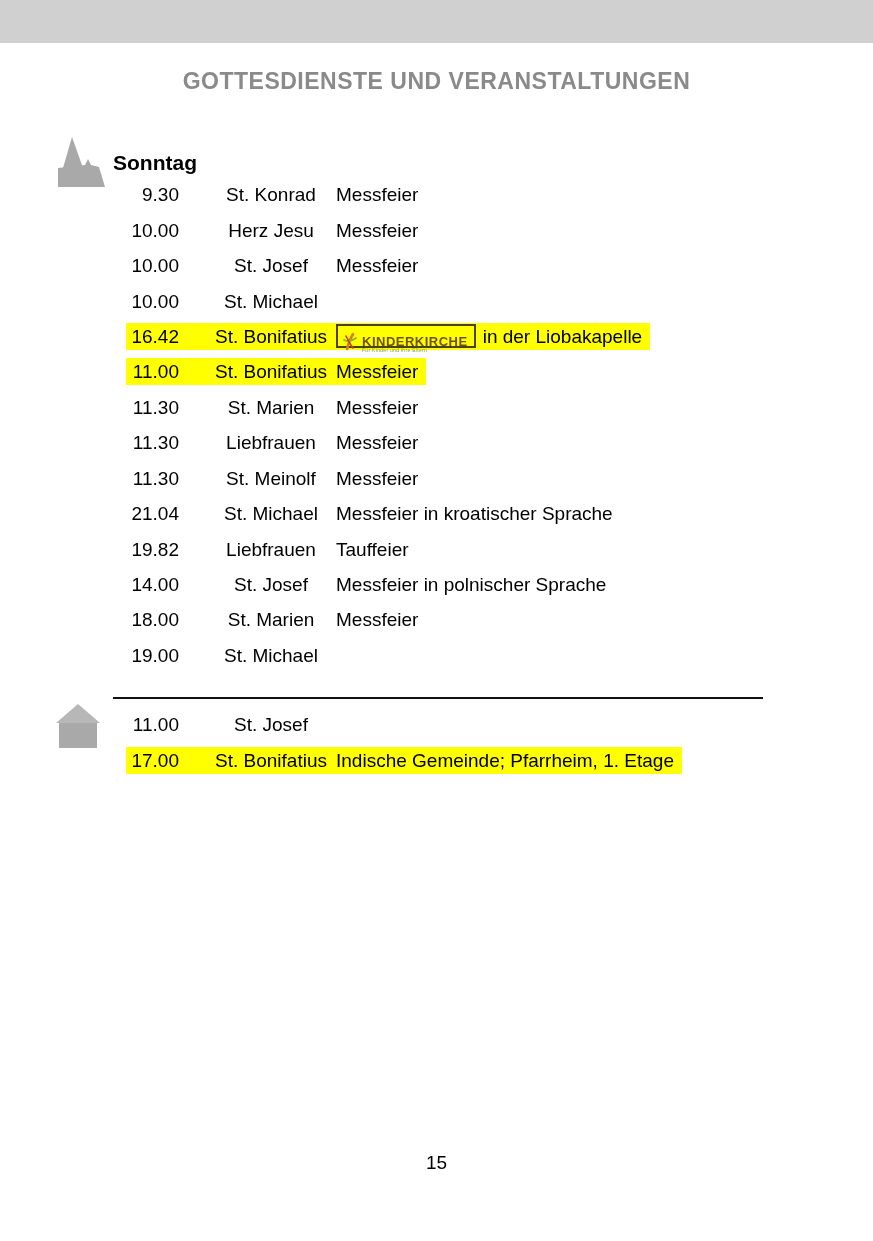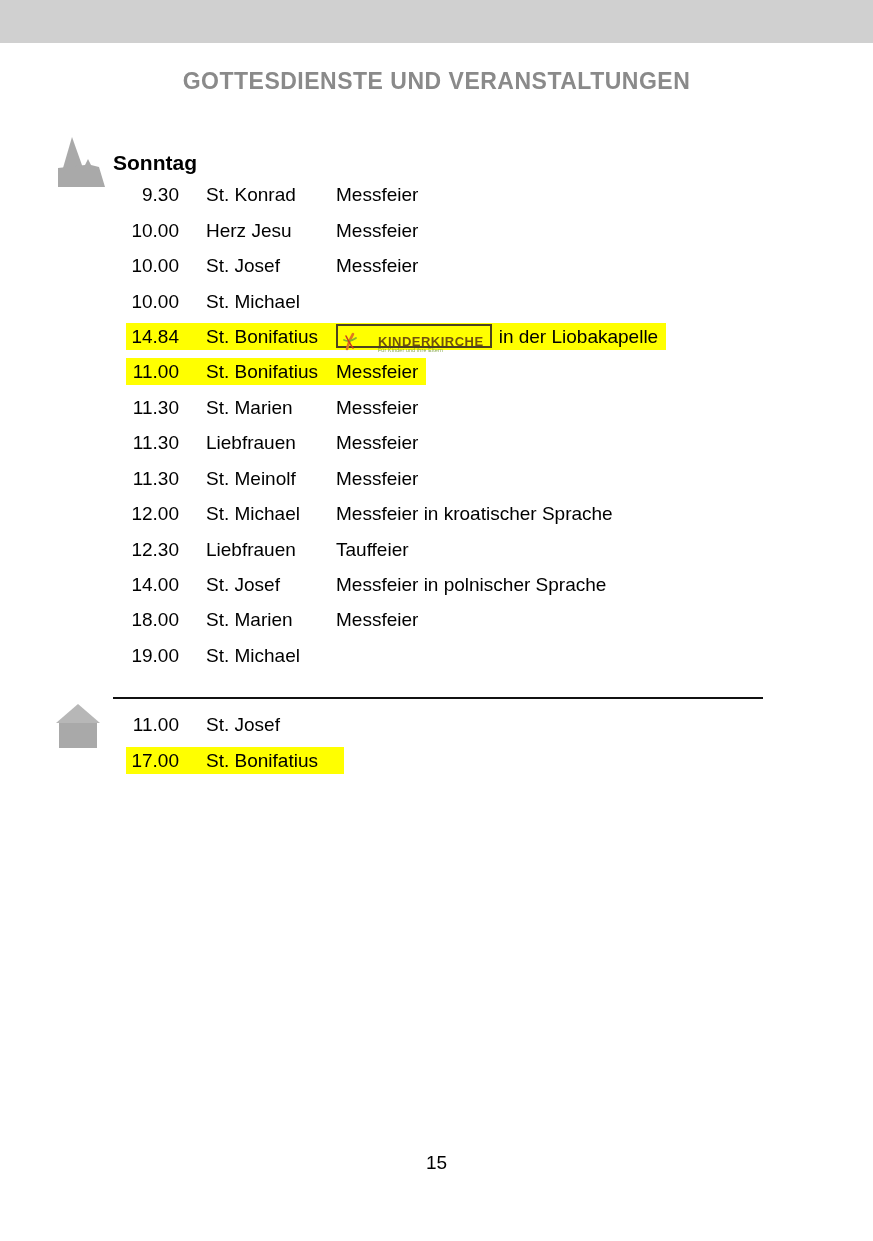--- a/index.html
+++ b/index.html
@@ -24,30 +24,30 @@
   .rows-1 { top:177px; }
   .rows-2 { top:707px; }
   .row { height:35.45px; display:flex; align-items:center; }
   .band {
     display:inline-flex; align-items:center; min-height:27px;
     padding:0 8px 0 3px; background:transparent; white-space:nowrap;
   }
   .band.hl { background:var(--c-hl,#ffff00); }
   .cell { font-size:19px; line-height:23px; }
   .cell.time   { width:50px; text-align:right; flex:0 0 auto; }
-  .cell.church { width:130px; margin-left:27px; flex:0 0 auto; }
+  .cell.church { width:130px; margin-left:27px; flex:0 0 auto;text-align:center; }
   .cell.event  { flex:0 0 auto; display:inline-flex; align-items:center; }
   .sep { position:absolute; left:113px; top:697px; width:650px; height:2px; background:#111; }
   .pagenum {
     position:absolute; left:0; top:1152px; width:873px;
     text-align:center; font-size:19px;
   }
   
   .kk-badge {
-    display:inline-flex; align-items:center; gap:20px;
+    display:inline-flex; align-items:center; gap:4px;
     border:2px solid var(--c-kkborder,#4c421f);
     padding:16px 6px 1px 4px; margin-right:7px; height:24px; box-sizing:border-box;
   }
   .kk-col { display:flex; flex-direction:column; line-height:1; }
   .kk-word {
     font-size:13px; font-weight:bold; letter-spacing:0.5px;
     color:var(--c-kktext,#6f520b);
   }
   .kk-tagline { font-size:5px; color:var(--c-kktag,#7fa33d); letter-spacing:0.3px; }
 </style>
@@ -92,21 +92,21 @@
         </span>
       </div>
       <div class="row">
         <span class="band">
           <span class="cell time">10.00</span>
           <span class="cell church">St. Michael</span>
         </span>
       </div>
       <div class="row">
         <span class="band hl">
-          <span class="cell time">14.84</span>
+          <span class="cell time">16.42</span>
           <span class="cell church">St. Bonifatius</span>
           <span class="cell event">
             <span class="kk-badge">
               <span><svg width="16" height="19" viewBox="0 0 16 19">
                   <path d="M11 2 C8 7 6 12 5 17" stroke="#e07820" stroke-width="2.6" fill="none" stroke-linecap="round"></path>
                   <path d="M2 8 C6 10 10 9 14 6" stroke="#8ab42a" stroke-width="1.8" fill="none" stroke-linecap="round"></path>
                   <path d="M4 4 C6 8 8 12 11 16" stroke="#cc3b22" stroke-width="1.6" fill="none" stroke-linecap="round"></path>
                 </svg></span>
               <span class="kk-col">
                 <span class="kk-word">KINDERKIRCHE</span>
@@ -140,28 +140,28 @@
       </div>
       <div class="row">
         <span class="band">
           <span class="cell time">11.30</span>
           <span class="cell church">St. Meinolf</span>
           <span class="cell event">Messfeier</span>
         </span>
       </div>
       <div class="row">
         <span class="band">
-          <span class="cell time">12.00</span>
+          <span class="cell time">21.04</span>
           <span class="cell church">St. Michael</span>
           <span class="cell event">Messfeier in kroatischer Sprache</span>
         </span>
       </div>
       <div class="row">
         <span class="band">
-          <span class="cell time">12.30</span>
+          <span class="cell time">19.82</span>
           <span class="cell church">Liebfrauen</span>
           <span class="cell event">Tauffeier</span>
         </span>
       </div>
       <div class="row">
         <span class="band">
           <span class="cell time">14.00</span>
           <span class="cell church">St. Josef</span>
           <span class="cell event">Messfeier in polnischer Sprache</span>
         </span>
@@ -194,19 +194,20 @@
       <div class="row">
         <span class="band">
           <span class="cell time">11.00</span>
           <span class="cell church">St. Josef</span>
         </span>
       </div>
       <div class="row">
         <span class="band hl">
           <span class="cell time">17.00</span>
           <span class="cell church">St. Bonifatius</span>
+          <span class="cell event">Indische Gemeinde; Pfarrheim, 1. Etage</span>
         </span>
       </div>
     </div>
 
   <div class="pagenum">15</div>
 
 </div>
 
 </body></html>

